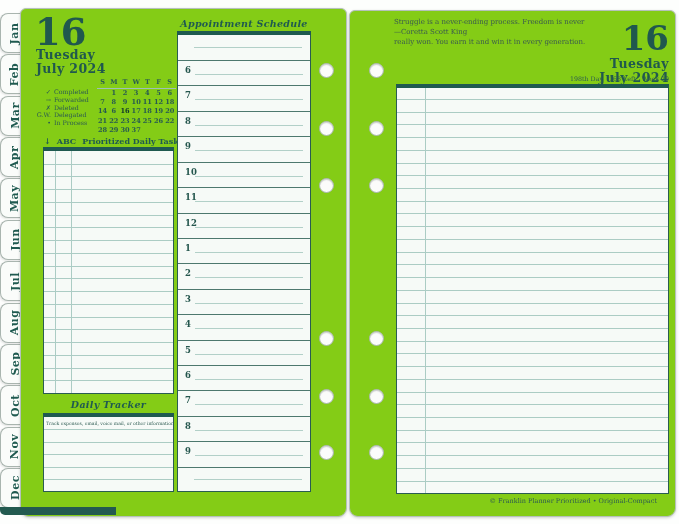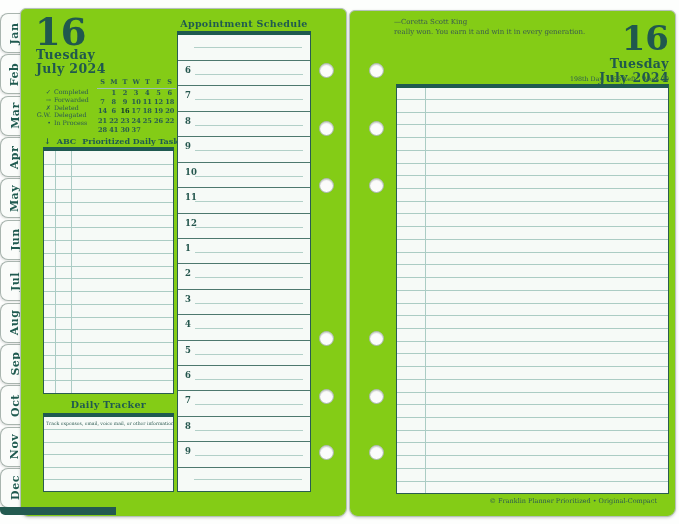--- a/index.html
+++ b/index.html
@@ -33,21 +33,21 @@
   .legend{position:absolute;left:14px;top:79px;font-size:6.3px;color:#2c5a51;}
   .legend-row{display:flex;height:7.7px;align-items:center;}
   .legend-sym{width:16px;text-align:right;margin-right:3px;}
   
   .cal{position:absolute;left:76px;top:69px;width:79px;color:#275a51;}
   .cal-row{display:flex;height:9.2px;}
   .cal-row.head{border-bottom:1px solid #9ec0b8;height:10px;}
   .cal-cell{width:11.2px;text-align:center;font-size:6.6px;font-weight:bold;line-height:9.2px;}
   .cal-cell.hl{color:#0e352e;font-weight:900;}
   
-  .sec-title{position:absolute;font-weight:bold;color:#1f5a50;letter-spacing:.3px;}
+  .sec-title{position:absolute;font-weight:bold;color:#1f5a50;letter-spacing:.3px;font-style:italic;}
   .appt-title{left:156px;top:9px;width:134px;text-align:center;font-size:9.5px;}
   .trk-title{left:22px;top:390px;width:131px;text-align:center;font-size:9.5px;}
   .tl-title{position:absolute;left:23px;top:127px;font-size:8px;font-weight:bold;color:#1f5a50;display:flex;gap:6px;white-space:nowrap;}
   .bar{position:absolute;height:4px;background:#1f5a50;}
   .tl-bar{left:22px;top:138px;width:131px;}
   .appt-bar{left:156px;top:22px;width:134px;}
   .trk-bar{left:22px;top:404px;width:131px;}
   .notes-bar{left:46px;top:73px;width:273px;}
   
   .box{position:absolute;background:#f6faf7;border:1px solid #2a5c52;border-top:none;}
@@ -143,21 +143,21 @@
           <div class="cal-cell">21</div>
           <div class="cal-cell">22</div>
           <div class="cal-cell">23</div>
           <div class="cal-cell">24</div>
           <div class="cal-cell">25</div>
           <div class="cal-cell">26</div>
           <div class="cal-cell">22</div>
         </div>
         <div class="cal-row">
           <div class="cal-cell">28</div>
-          <div class="cal-cell">41</div>
+          <div class="cal-cell">29</div>
           <div class="cal-cell">30</div>
           <div class="cal-cell">37</div>
           <div class="cal-cell"></div>
           <div class="cal-cell"></div>
           <div class="cal-cell"></div>
         </div>
       </div>
 
     <div class="tl-title">
       <span>↓</span>
@@ -251,20 +251,21 @@
     <div class="hline" style="top: 12px;"></div>
         <div class="hline" style="top: 25px;"></div>
         <div class="hline" style="top: 37px;"></div>
         <div class="hline" style="top: 50px;"></div>
         <div class="hline" style="top: 62px;"></div>
       </div>
   </div>
 
   <div class="page page-right">
     <div class="quote">
+      <div>Struggle is a never-ending process. Freedom is never</div>
       <div>—Coretta Scott King</div>
       <div>really won. You earn it and win it in every generation.</div>
     </div>
     <div class="big-day r-day">16</div>
     <div class="r-wd">Tuesday</div>
     <div class="r-my">July 2024</div>
 
     <div class="day-info">198th Day   168 Left   Week 29</div>
     <div class="bar notes-bar"></div>
     <div class="box notes-box">

